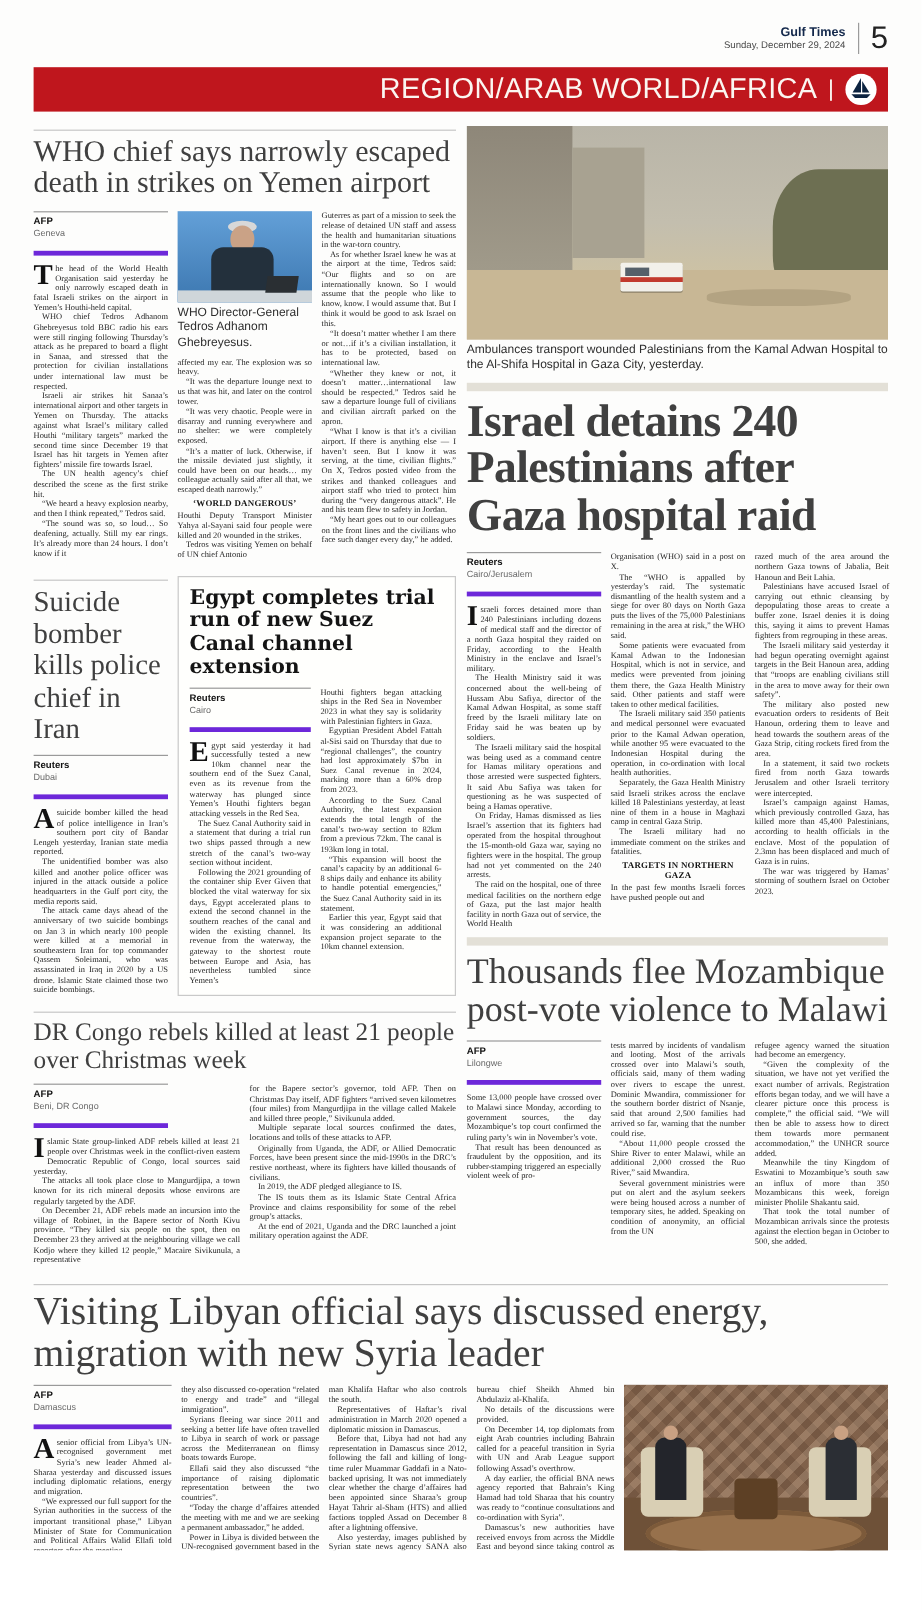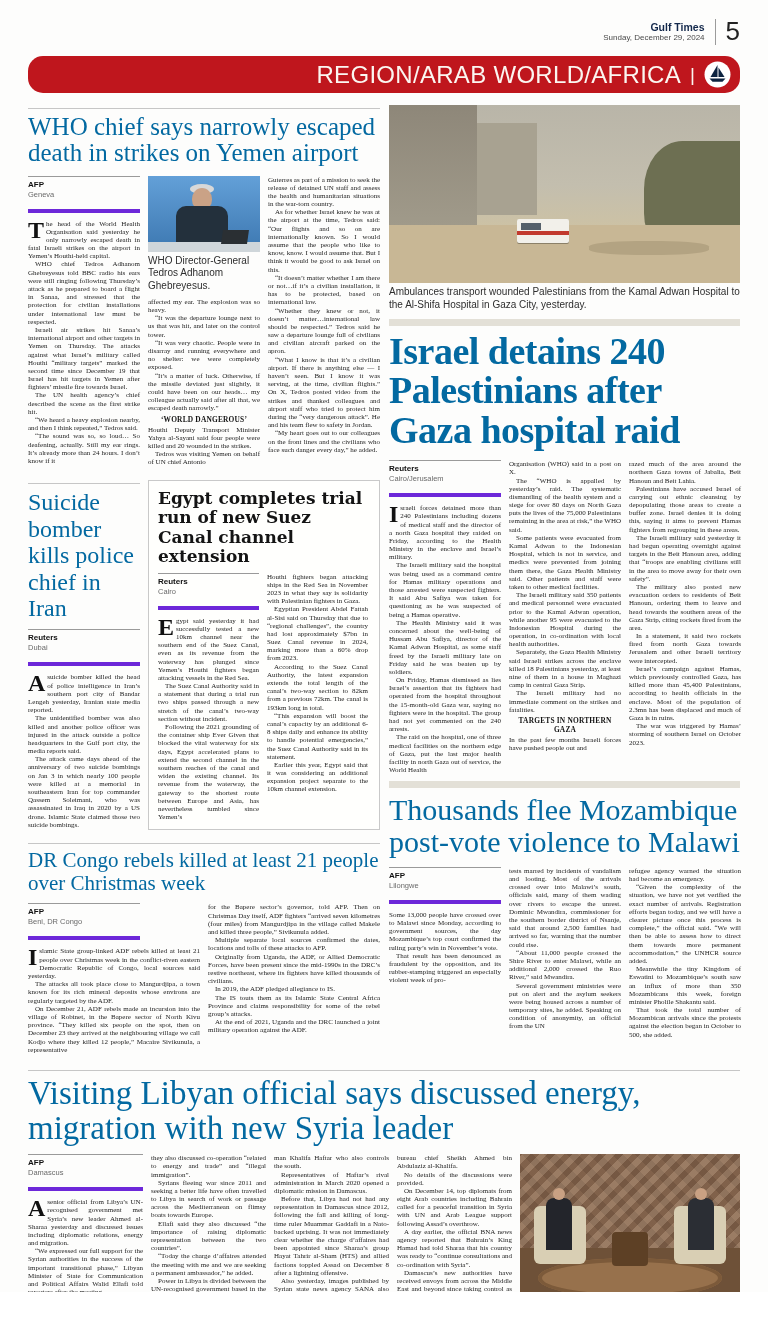--- a/index.html
+++ b/index.html
@@ -7,35 +7,35 @@
         font-family:"Liberation Serif",serif;color:#141414;}
   
   .header{display:flex;justify-content:flex-end;align-items:center;padding:16px 28px 4px;}
   .masthead-block{text-align:right;line-height:1.15;}
   .masthead{font-family:"Liberation Sans",sans-serif;font-weight:bold;font-size:10.5px;color:#13284b;}
   .edition-date{font-family:"Liberation Sans",sans-serif;font-size:8px;color:#4a4a4a;}
   .pagenum-sep{width:1px;height:26px;background:#9b9b9b;margin:0 10px;}
   .pagenum{font-family:"Liberation Sans",sans-serif;font-size:26px;font-weight:300;color:#222;}
   
   .banner{margin:5px 28px 0;height:37px;background:#bf161d;display:flex;align-items:center;
-          justify-content:flex-end;gap:9px;padding-right:9px;box-sizing:border-box;border-radius:15px;}
+          justify-content:flex-end;gap:9px;padding-right:9px;box-sizing:border-box;}
   .banner-title{color:#fbf6f1;font-family:"Liberation Sans",sans-serif;font-size:24px;
                 font-weight:400;letter-spacing:.3px;}
   .banner-pipe{color:#fbf6f1;font-family:"Liberation Sans",sans-serif;font-size:19px;font-weight:200;}
   
   .main{display:flex;gap:9px;margin:12px 28px 0;}
   .colL{width:352px;flex:none;}
   .colR{width:351px;flex:none;}
   .hairline{border-top:1px solid #c6c6c6;margin:3px 0 5px;}
   .sectionbar{height:7px;background:#e3e0d7;margin:7px 0 6px;}
   .cols{display:flex;gap:8px;}
   .tcol{flex:none;}
   .w112{width:112px;} .w103{width:101px;} .w172{width:172px;} .w115{width:115px;}
   
-  .hl{font-family:"Liberation Serif",serif;color:#0369a1;font-weight:500;}
+  .hl{font-family:"Liberation Serif",serif;color:#404040;font-weight:500;}
   .hl-who{font-size:25px;line-height:1.05;margin:1px 0 9px;}
   .hl-israel{font-size:38px;line-height:1.04;font-weight:bold;margin:4px 0 10px;letter-spacing:-.5px;}
   .hl-iran{font-size:24px;line-height:1.1;margin:1px 0 8px;}
   .hl-egypt{font-family:"DejaVu Serif",serif;font-weight:bold;font-size:17px;line-height:1.12;margin:0 0 7px;}
   .hl-moz{font-size:30px;line-height:1.06;margin:2px 0 9px;}
   .hl-drc{font-size:21px;line-height:1.1;margin:1px 0 8px;}
   .hl-libya{font-size:33px;line-height:1.05;margin:2px 0 9px;}
   
   .byline{border-top:1px solid #9a9a9a;border-bottom:4px solid #6d28d9;padding:3px 0 10px;margin-bottom:7px;}
   .agency{font-family:"Liberation Sans",sans-serif;font-weight:bold;font-size:8px;color:#111;}
@@ -260,22 +260,22 @@
       <section>
         <h1 class="hl hl-israel">Israel detains 240 Palestinians after Gaza hospital raid</h1>
         <div class="cols">
           <div class="tcol w112">
             <div class="byline">
               <div class="agency">Reuters</div>
               <div class="place">Cairo/Jerusalem</div>
             </div>
             <div class="body-par">
                 <p class="dropcap">Israeli forces detained more than 240 Palestinians including dozens of medical staff and the director of a north Gaza hospital they raided on Friday, according to the Health Ministry in the enclave and Israel’s military.</p>
+                <p>The Health Ministry said it was concerned about the well-being of Hussam Abu Safiya, director of the Kamal Adwan Hospital, as some staff freed by the Israeli military late on Friday said he was beaten up by soldiers.</p>
                 <p>The Israeli military said the hospital was being used as a command centre for Hamas military operations and those arrested were suspected fighters. It said Abu Safiya was taken for questioning as he was suspected of being a Hamas operative.</p>
-                <p>The Health Ministry said it was concerned about the well-being of Hussam Abu Safiya, director of the Kamal Adwan Hospital, as some staff freed by the Israeli military late on Friday said he was beaten up by soldiers.</p>
                 <p>On Friday, Hamas dismissed as lies Israel’s assertion that its fighters had operated from the hospital throughout the 15-month-old Gaza war, saying no fighters were in the hospital. The group had not yet commented on the 240 arrests.</p>
                 <p>The raid on the hospital, one of three medical facilities on the northern edge of Gaza, put the last major health facility in north Gaza out of service, the World Health</p>
               </div>
           </div>
           <div class="tcol w112">
             <div class="body-par">
                 <p>Organisation (WHO) said in a post on X.</p>
                 <p>The “WHO is appalled by yesterday’s raid. The systematic dismantling of the health system and a siege for over 80 days on North Gaza puts the lives of the 75,000 Palestinians remaining in the area at risk,” the WHO said.</p>
                 <p>Some patients were evacuated from Kamal Adwan to the Indonesian Hospital, which is not in service, and medics were prevented from joining them there, the Gaza Health Ministry said. Other patients and staff were taken to other medical facilities.</p>
                 <p>The Israeli military said 350 patients and medical personnel were evacuated prior to the Kamal Adwan operation, while another 95 were evacuated to the Indonesian Hospital during the operation, in co-ordination with local health authorities.</p>

